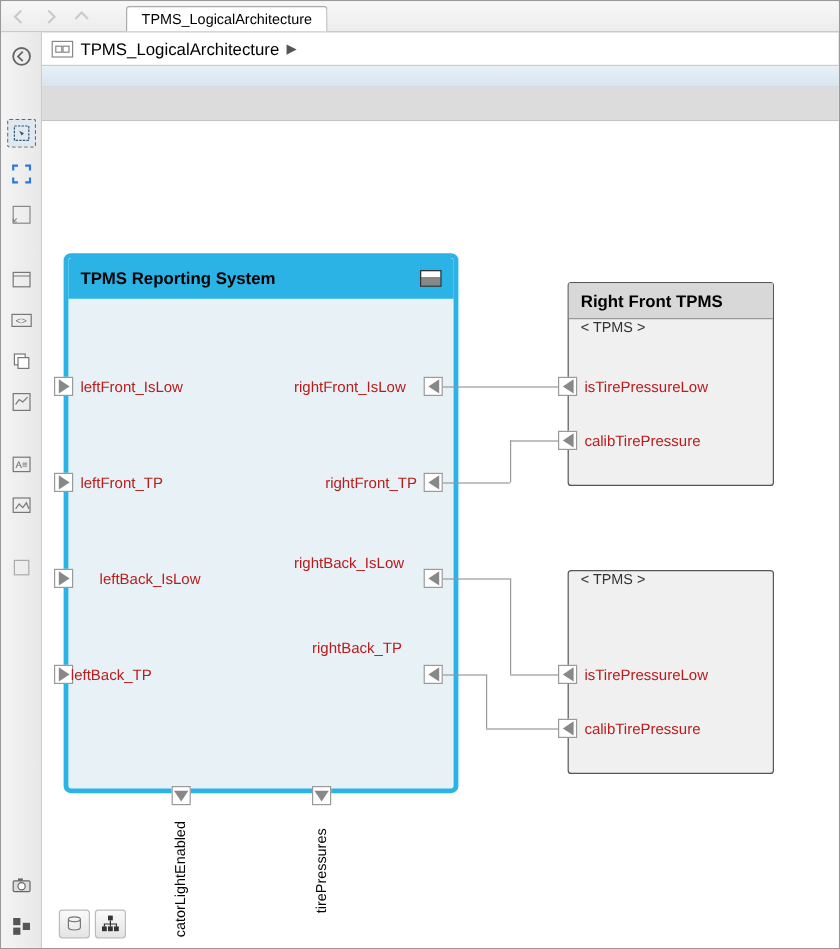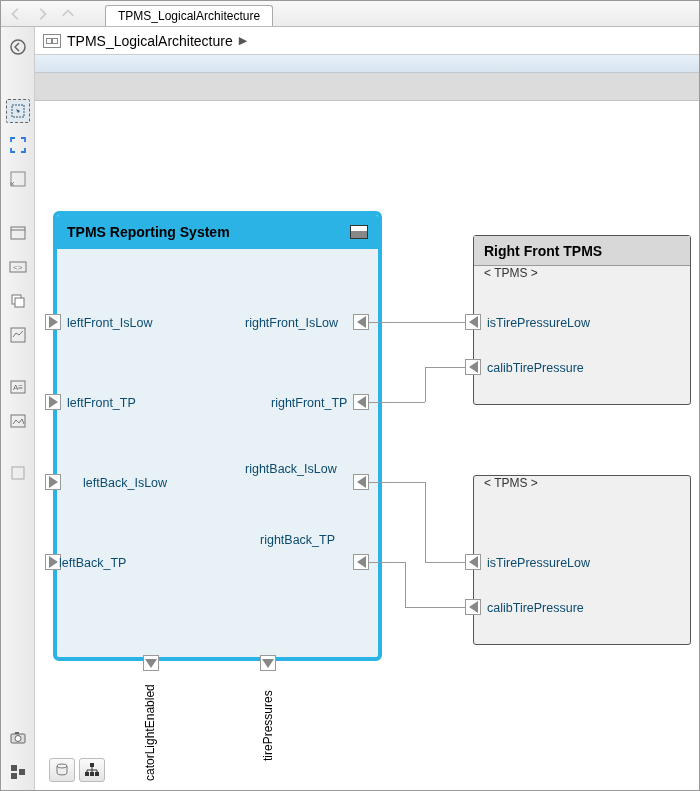--- a/index.html
+++ b/index.html
@@ -20,25 +20,25 @@
 .bc-icon::before{left:2px}.bc-icon::after{right:2px}
 .bc-arrow{font-size:11px;color:#555}
 .sub-bar{height:18px;background:linear-gradient(#e8f0f8,#d8e4f0);border-bottom:1px solid #c0c8d0}
 .gray-bar{height:28px;background:#dcdcdc;border-bottom:1px solid #c4c4c4}
 .canvas{flex:1;position:relative;background:#fff;overflow:hidden}
 .block{position:absolute;border-radius:6px}
 .block-hdr{padding:6px 10px;font-weight:bold;font-size:14px;display:flex;justify-content:space-between;align-items:center}
 .block-sub{padding:0 10px 6px;font-size:12px;color:#333}
 .reporting{left:18px;top:110px;width:329px;height:450px;background:#e8f2f6;border:4px solid #2bb3e6}
 .reporting .block-hdr{background:#2bb3e6;color:#000;border-radius:3px 3px 0 0;height:34px}
-.tpms-block{width:218px;background:#f0f0f0;border:1px solid #555;border-radius:3px}
+.tpms-block{width:172px;background:#f0f0f0;border:1px solid #555;border-radius:3px}
 .tpms-block .block-hdr{background:#d8d8d8;border-bottom:1px solid #999;height:30px;font-size:14px}
 .rf{left:438px;top:134px;height:170px}
 .rr{left:438px;top:374px;height:170px}
-.port{position:absolute;display:flex;align-items:flex-start;gap:6px;font-size:12.5px;color:#0c4a6e}
+.port{position:absolute;display:flex;align-items:flex-start;gap:6px;font-size:12.5px;color:#b91c1c}
 .port-tri{width:0;height:0;border-top:6px solid transparent;border-bottom:6px solid transparent}
 .port-tri.in{border-left:9px solid #888}
 .port-tri.out{border-right:9px solid #888}
 .port-tri.down{border-left:6px solid transparent;border-right:6px solid transparent;border-top:9px solid #888;border-bottom:none;width:0;height:0}
 .port-box{width:16px;height:16px;border:1px solid #999;background:#fff;display:flex;align-items:center;justify-content:center;position:absolute}
 .wire{position:absolute;border-color:#999;border-style:solid;border-width:0}
 .vlabel{position:absolute;font-size:12px;transform:rotate(-90deg);transform-origin:left top;white-space:nowrap}
 .hdr-icon{width:18px;height:14px;border:1px solid #333;background:linear-gradient(#fff 40%,#888 40%);position:relative}
 .bottom-icons{position:absolute;left:14px;bottom:8px;display:flex;gap:4px}
 .btm-btn{width:26px;height:24px;border:1px solid #bbb;border-radius:3px;background:linear-gradient(#fafafa,#e4e4e4);display:flex;align-items:center;justify-content:center}

